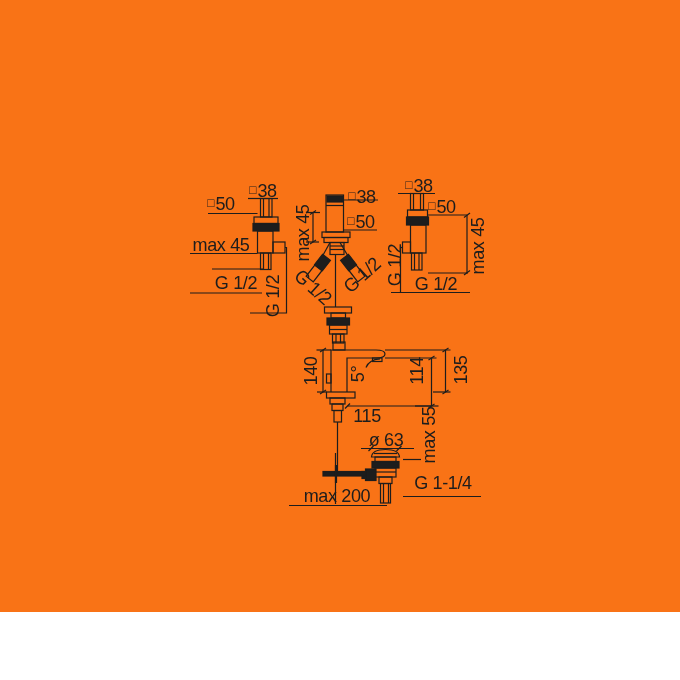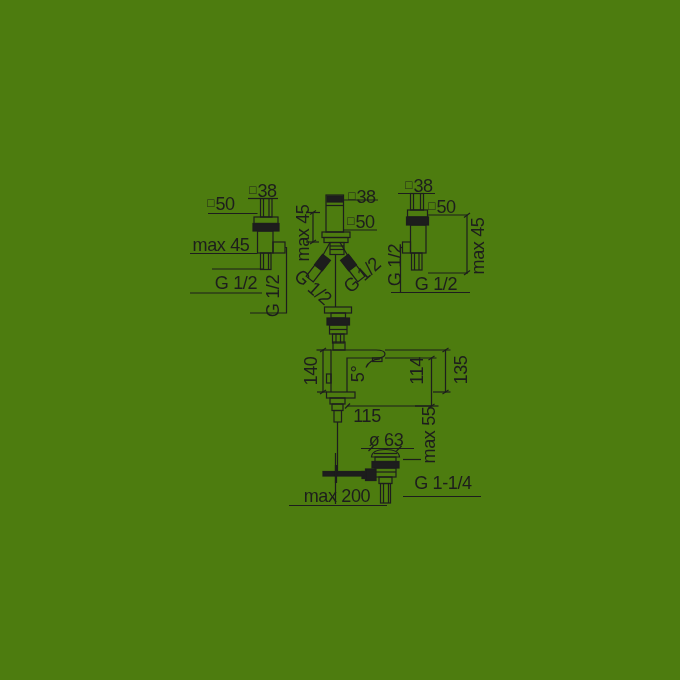--- a/index.html
+++ b/index.html
@@ -1,16 +1,16 @@
 <!DOCTYPE html>
 <html><head>
 <meta charset="utf-8">
 <style>
   html,body{margin:0;padding:0;background:#fff;}
-  #stage{position:relative;width:680px;height:680px;background:#4d7c0f;overflow:hidden;
+  #stage{position:relative;width:680px;height:612px;background:#f97316;overflow:hidden;
          font-family:"Liberation Sans", sans-serif;text-decoration:underline;}
   #art{position:absolute;left:0;top:0;}
   #labels{position:absolute;left:0;top:0;width:680px;height:680px;}
   .lbl{position:absolute;white-space:nowrap;font-size:19px;font-weight:500;
        color:#1d1d1d;letter-spacing:-0.4px;line-height:1;}
   .pfx{font-size:12.5px;vertical-align:3.5px;margin-right:1.5px;}
 </style>
 </head>
 <body>
 

